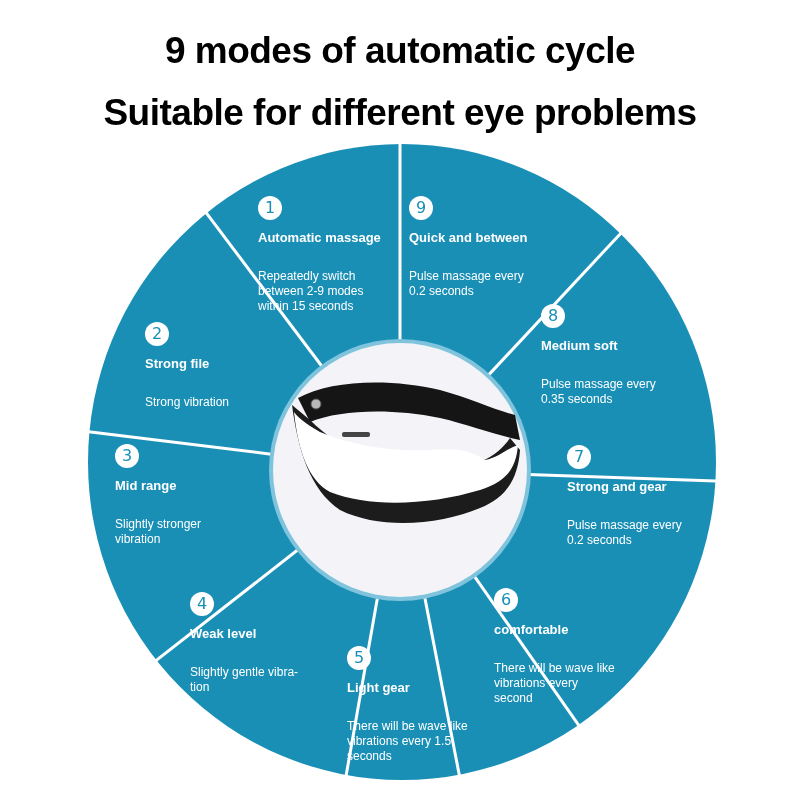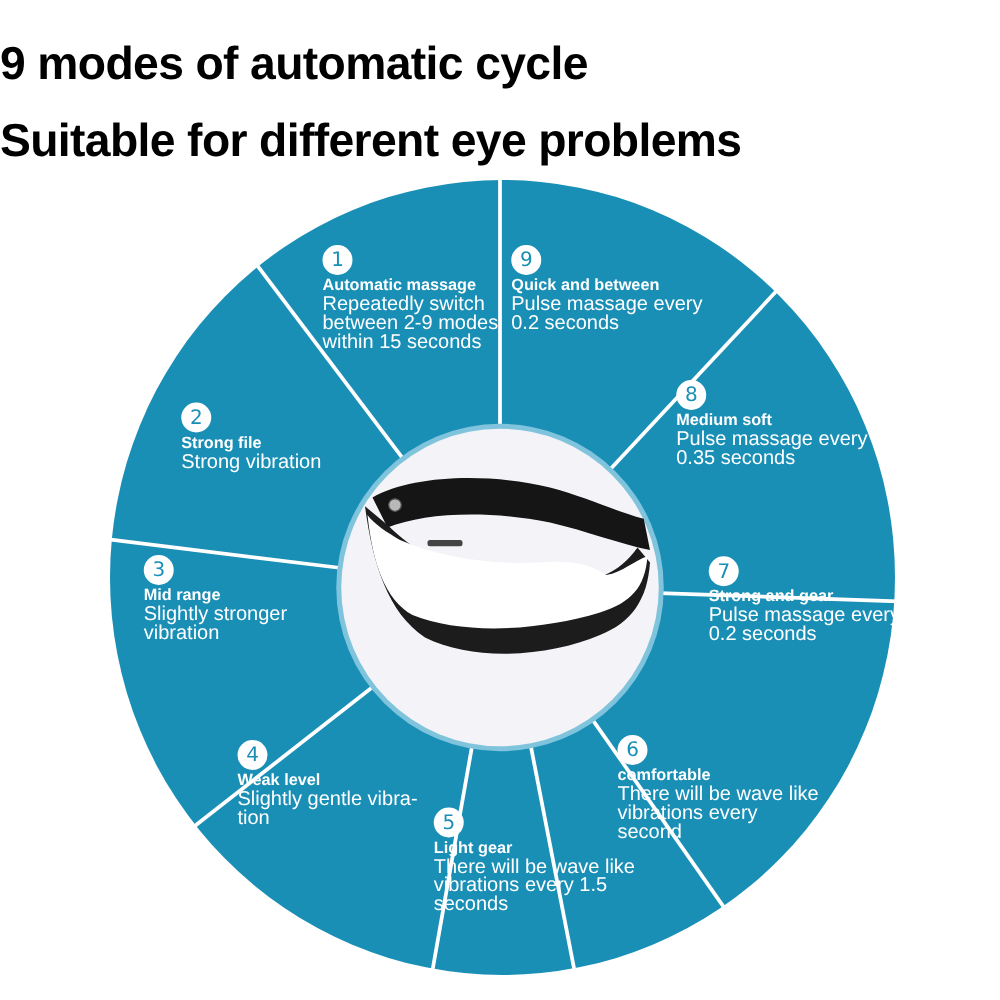--- a/index.html
+++ b/index.html
@@ -1,24 +1,24 @@
 <!DOCTYPE html>
 <html><head>
 <meta charset="utf-8">
 <style>
   html, body { margin:0; padding:0; background:#ffffff; }
   body { width:800px; height:800px; position:relative; overflow:hidden; font-family:"Liberation Sans", sans-serif; }
-  .headline { position:absolute; left:0; width:800px; font-family:"Liberation Sans", sans-serif; font-weight:bold; color:#000; letter-spacing:-0.5px; }
+  .headline { position:absolute; left:0; width:800px; text-align:center; font-family:"Liberation Sans", sans-serif; font-weight:bold; color:#000; letter-spacing:-0.5px; }
   #h1 { top:30px; font-size:37px; }
   #h2 { top:92px; font-size:37px; }
   svg.wheel { position:absolute; left:0; top:0; }
   .seg { position:absolute; color:#ffffff; font-family:"Liberation Sans", sans-serif; }
   .num { width:24px; height:24px; border-radius:50%; background:#ffffff; color:#1a8fb6; font-size:16px; line-height:24px; text-align:center; font-family:"DejaVu Sans", sans-serif; }
-  .title { font-weight:bold; font-size:13px; white-space:nowrap; }
-  .desc { font-size:16px; line-height:15px; margin-top:1px; }
+  .title { font-weight:bold; font-size:13px; margin-top:10px; white-space:nowrap; }
+  .desc { font-size:12px; line-height:15px; margin-top:24px; }
   .center-photo { position:absolute; left:270px; top:340px; width:260px; height:260px; }
 </style>
 </head>
 <body>
 
 <div id="h1" class="headline">9 modes of automatic cycle</div>
 <div id="h2" class="headline">Suitable for different eye problems</div>
 
 <svg class="wheel" width="800" height="800">
   <ellipse cx="402" cy="462" rx="314" ry="318" fill="#1a8fb6"></ellipse>

